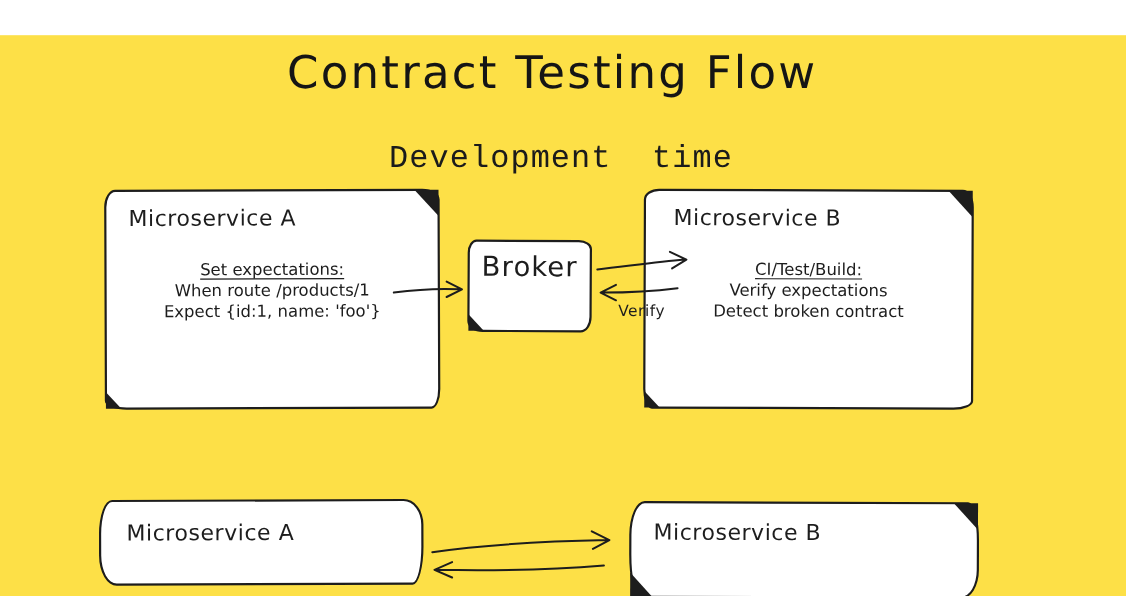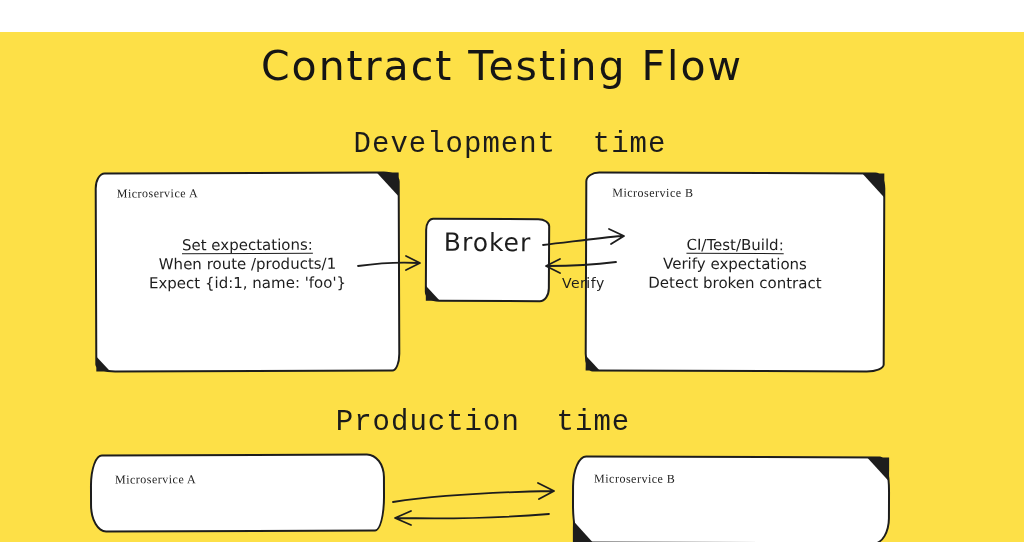--- a/index.html
+++ b/index.html
@@ -39,41 +39,40 @@
   #prod-heading { left: 483px; top: 374px; }
 
   .box {
     position: absolute;
     background: #ffffff;
     border: 2px solid #1d1d1d;
   }
   #dev-msa  { left: 95px;  top: 140px; width: 305px; height: 200px;
               border-radius: 10px 16px 8px 20px / 16px 10px 18px 8px;
               transform: rotate(-0.2deg); }
-  #broker   { left: 425px; top: 186px; width: 125px; height: 84px;
+  #broker   { left: 425px; top: 186px; width: 113px; height: 84px;
               border-radius: 8px 12px 10px 14px / 12px 8px 14px 10px;
               transform: rotate(0.3deg); }
   #dev-msb  { left: 585px; top: 140px; width: 300px; height: 200px;
               border-radius: 14px 10px 18px 8px / 10px 16px 8px 18px;
               transform: rotate(0.2deg); }
   #prod-msa { left: 90px;  top: 422px; width: 295px; height: 78px;
               border-radius: 12px 18px 10px 16px / 40% 30% 45% 35%;
               transform: rotate(-0.2deg); }
   #prod-msb { left: 572px; top: 424px; width: 318px; height: 88px;
               border-radius: 14px 10px 16px 10px / 35% 40% 30% 45%;
               transform: rotate(0.2deg); }
 
   .box-title {
     position: absolute;
     left: 20px;
     top: 12px;
-    font-size: 12px;
+    font-size: 20px;
     letter-spacing: 0.5px;
     white-space: nowrap;
-    font-family: Liberation Serif, serif;
   }
   #dev-msb .box-title { left: 25px; }
   #prod-msa .box-title { left: 23px; top: 16px; }
   #prod-msb .box-title { left: 20px; top: 14px; }
 
   .box-content {
     position: absolute;
     left: 0; right: 0;
     top: 62px;
     text-align: center;
@@ -167,21 +166,20 @@
     <div class="box-title">Microservice B</div>
     <div class="box-content">
       <div class="note-line underlined">CI/Test/Build:</div>
       <div class="note-line">Verify expectations</div>
       <div class="note-line">Detect broken contract</div>
     </div>
   </div>
 
   <div class="status-label">Verify</div>
 
-  <div class="section-heading" id="prod-heading">Production  time</div>
 
   <div class="box" id="prod-msa">
     <div class="box-title">Microservice A</div>
   </div>
 
   <div class="box" id="prod-msb">
     <span class="corner corner-tr"></span>
     <span class="corner corner-bl"></span>
     <div class="box-title">Microservice B</div>
   </div>

